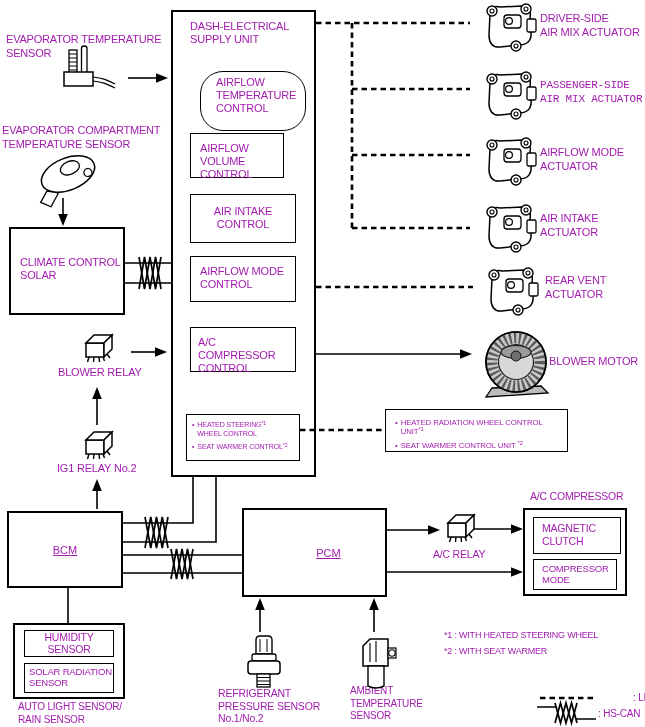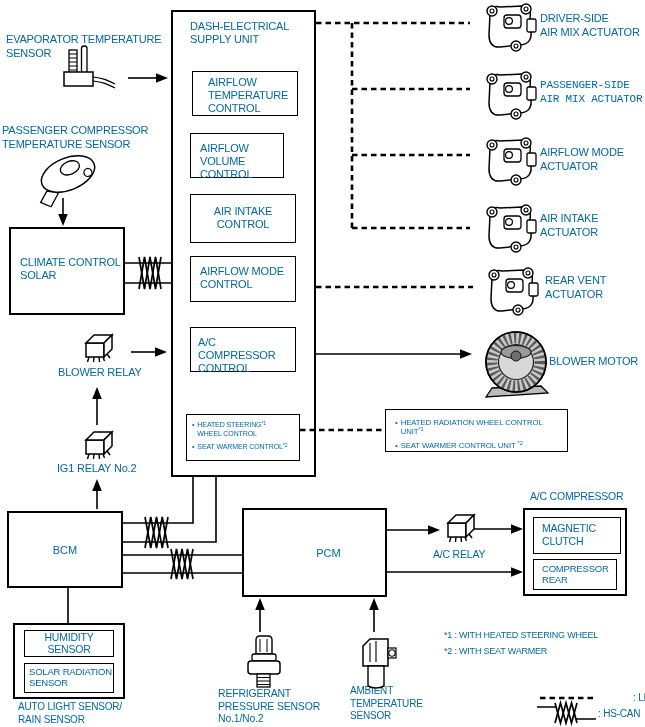--- a/index.html
+++ b/index.html
@@ -1,42 +1,42 @@
 <!DOCTYPE html>
 <html><head>
 <meta charset="utf-8">
 <style>
   html,body{margin:0;padding:0;background:#fff;}
   .stage{position:relative;width:645px;height:727px;background:#fff;overflow:hidden;
-         font-family:"Liberation Sans",sans-serif;color:#0369a1;}
+         font-family:"Liberation Sans",sans-serif;color:#a21caf;}
   .b{position:absolute;border:1.5px solid #000;background:#fff;box-sizing:border-box;z-index:2;}
   .b2{border-width:2px;}
   .lbl{position:absolute;font-size:11px;line-height:13.5px;white-space:nowrap;z-index:3;letter-spacing:-0.2px;}
   .inbox{font-size:11px;line-height:13px;letter-spacing:-0.2px;}
-  .ctr{display:flex;align-items:center;justify-content:center;font-size:11px;}
+  .ctr{display:flex;align-items:center;justify-content:center;font-size:11px;text-decoration:underline;}
   svg.wires{position:absolute;left:0;top:0;z-index:4;pointer-events:none;}
   .bul-row{display:flex;align-items:flex-start;}
   .bul{margin-right:3px;}
   .sup{font-size:0.72em;position:relative;top:-0.45em;}
   .small-items{font-size:7px;line-height:8.5px;letter-spacing:-0.1px;}
   .ext-items{font-size:7.8px;line-height:9px;letter-spacing:-0.1px;}
 </style>
 </head>
 <body>
 
 <div class="stage">
 
   <div class="b b2" style="left:171px;top:10px;width:145px;height:467px;">
     <div class="inbox" style="padding:8px 0 0 17px;">
       <div>DASH-ELECTRICAL</div>
       <div>SUPPLY UNIT</div>
     </div>
   </div>
 
-  <div class="b" style="left:192px;top:71px;width:106px;height:45px;">
+  <div class="b" style="left:200px;top:71px;width:106px;height:60px;border-radius:23px;">
     <div class="inbox" style="padding:4px 0 0 15px;">
       <div>AIRFLOW</div>
       <div>TEMPERATURE</div>
       <div>CONTROL</div>
     </div>
   </div>
 
   <div class="b" style="left:190px;top:133px;width:94px;height:45px;">
     <div class="inbox" style="padding:8px 0 0 9px;">
       <div>AIRFLOW VOLUME</div>
@@ -98,21 +98,21 @@
   <div class="b b2" style="left:523px;top:508px;width:104px;height:88px;"></div>
   <div class="b" style="left:533px;top:517px;width:88px;height:37px;">
     <div class="inbox" style="padding:4px 0 0 8px;font-size:10.5px;line-height:12.5px;">
       <div>MAGNETIC</div>
       <div>CLUTCH</div>
     </div>
   </div>
   <div class="b" style="left:533px;top:559px;width:84px;height:31px;">
     <div class="inbox" style="padding:3px 0 0 8px;font-size:9.5px;line-height:11px;">
       <div>COMPRESSOR</div>
-      <div>REAR</div>
+      <div>MODE</div>
     </div>
   </div>
 
   <div class="b" style="left:385px;top:409px;width:183px;height:43px;">
     <div class="ext-items" style="padding:8px 0 0 9px;">
       <div class="bul-row">
         <span class="bul">•</span>
         <span><span>HEATED RADIATION WHEEL CONTROL UNIT</span><span class="sup">*1</span></span>
       </div>
       <div class="bul-row" style="margin-top:4px;">
@@ -134,21 +134,21 @@
       <div>SOLAR RADIATION</div>
       <div>SENSOR</div>
     </div>
   </div>
 
   <div class="lbl" style="left:6px;top:33px;">
     <div>EVAPORATOR TEMPERATURE</div>
       <div>SENSOR</div>
   </div>
   <div class="lbl" style="left:2px;top:124px;">
-    <div>PASSENGER COMPRESSOR</div>
+    <div>EVAPORATOR COMPARTMENT</div>
       <div>TEMPERATURE SENSOR</div>
   </div>
   <div class="lbl" style="left:58px;top:366px;">BLOWER RELAY</div>
   <div class="lbl" style="left:57px;top:462px;">IG1 RELAY No.2</div>
 
   <div class="lbl" style="left:540px;top:12px;">
     <div>DRIVER-SIDE</div>
       <div>AIR MIX ACTUATOR</div>
   </div>
   <div class="lbl" style="left:540px;top:79px;font-family:Liberation Mono, monospace;">

